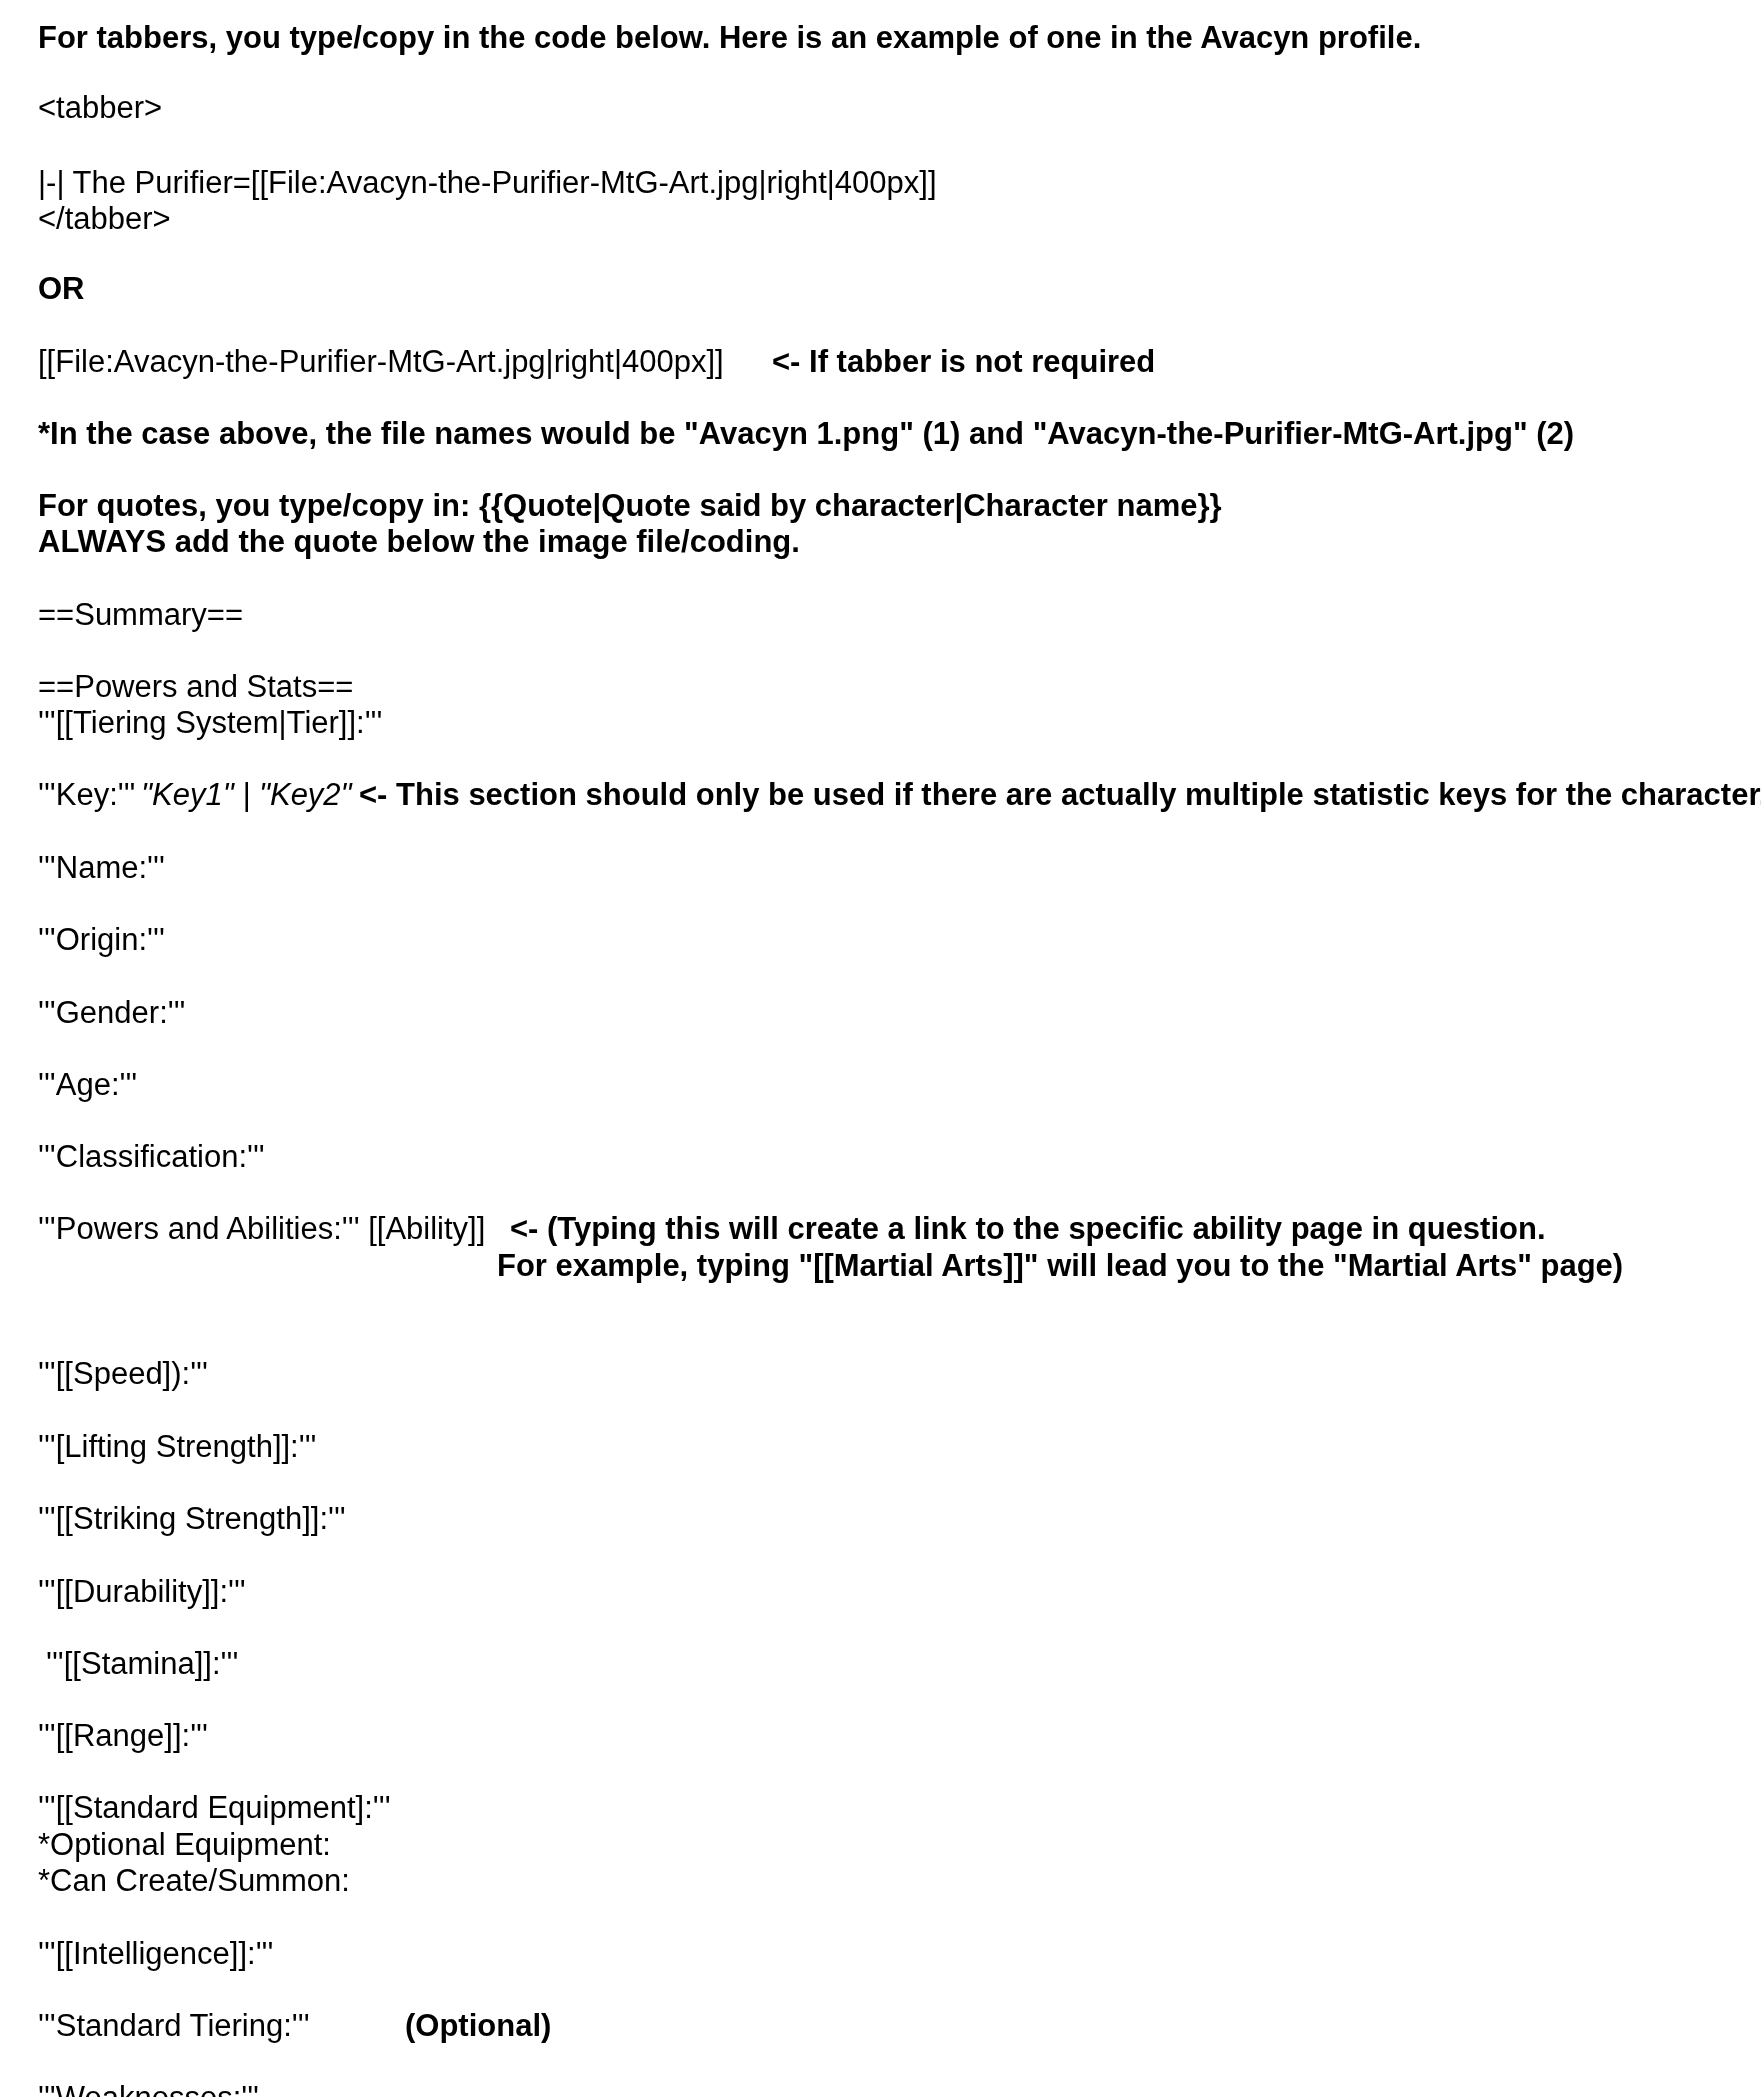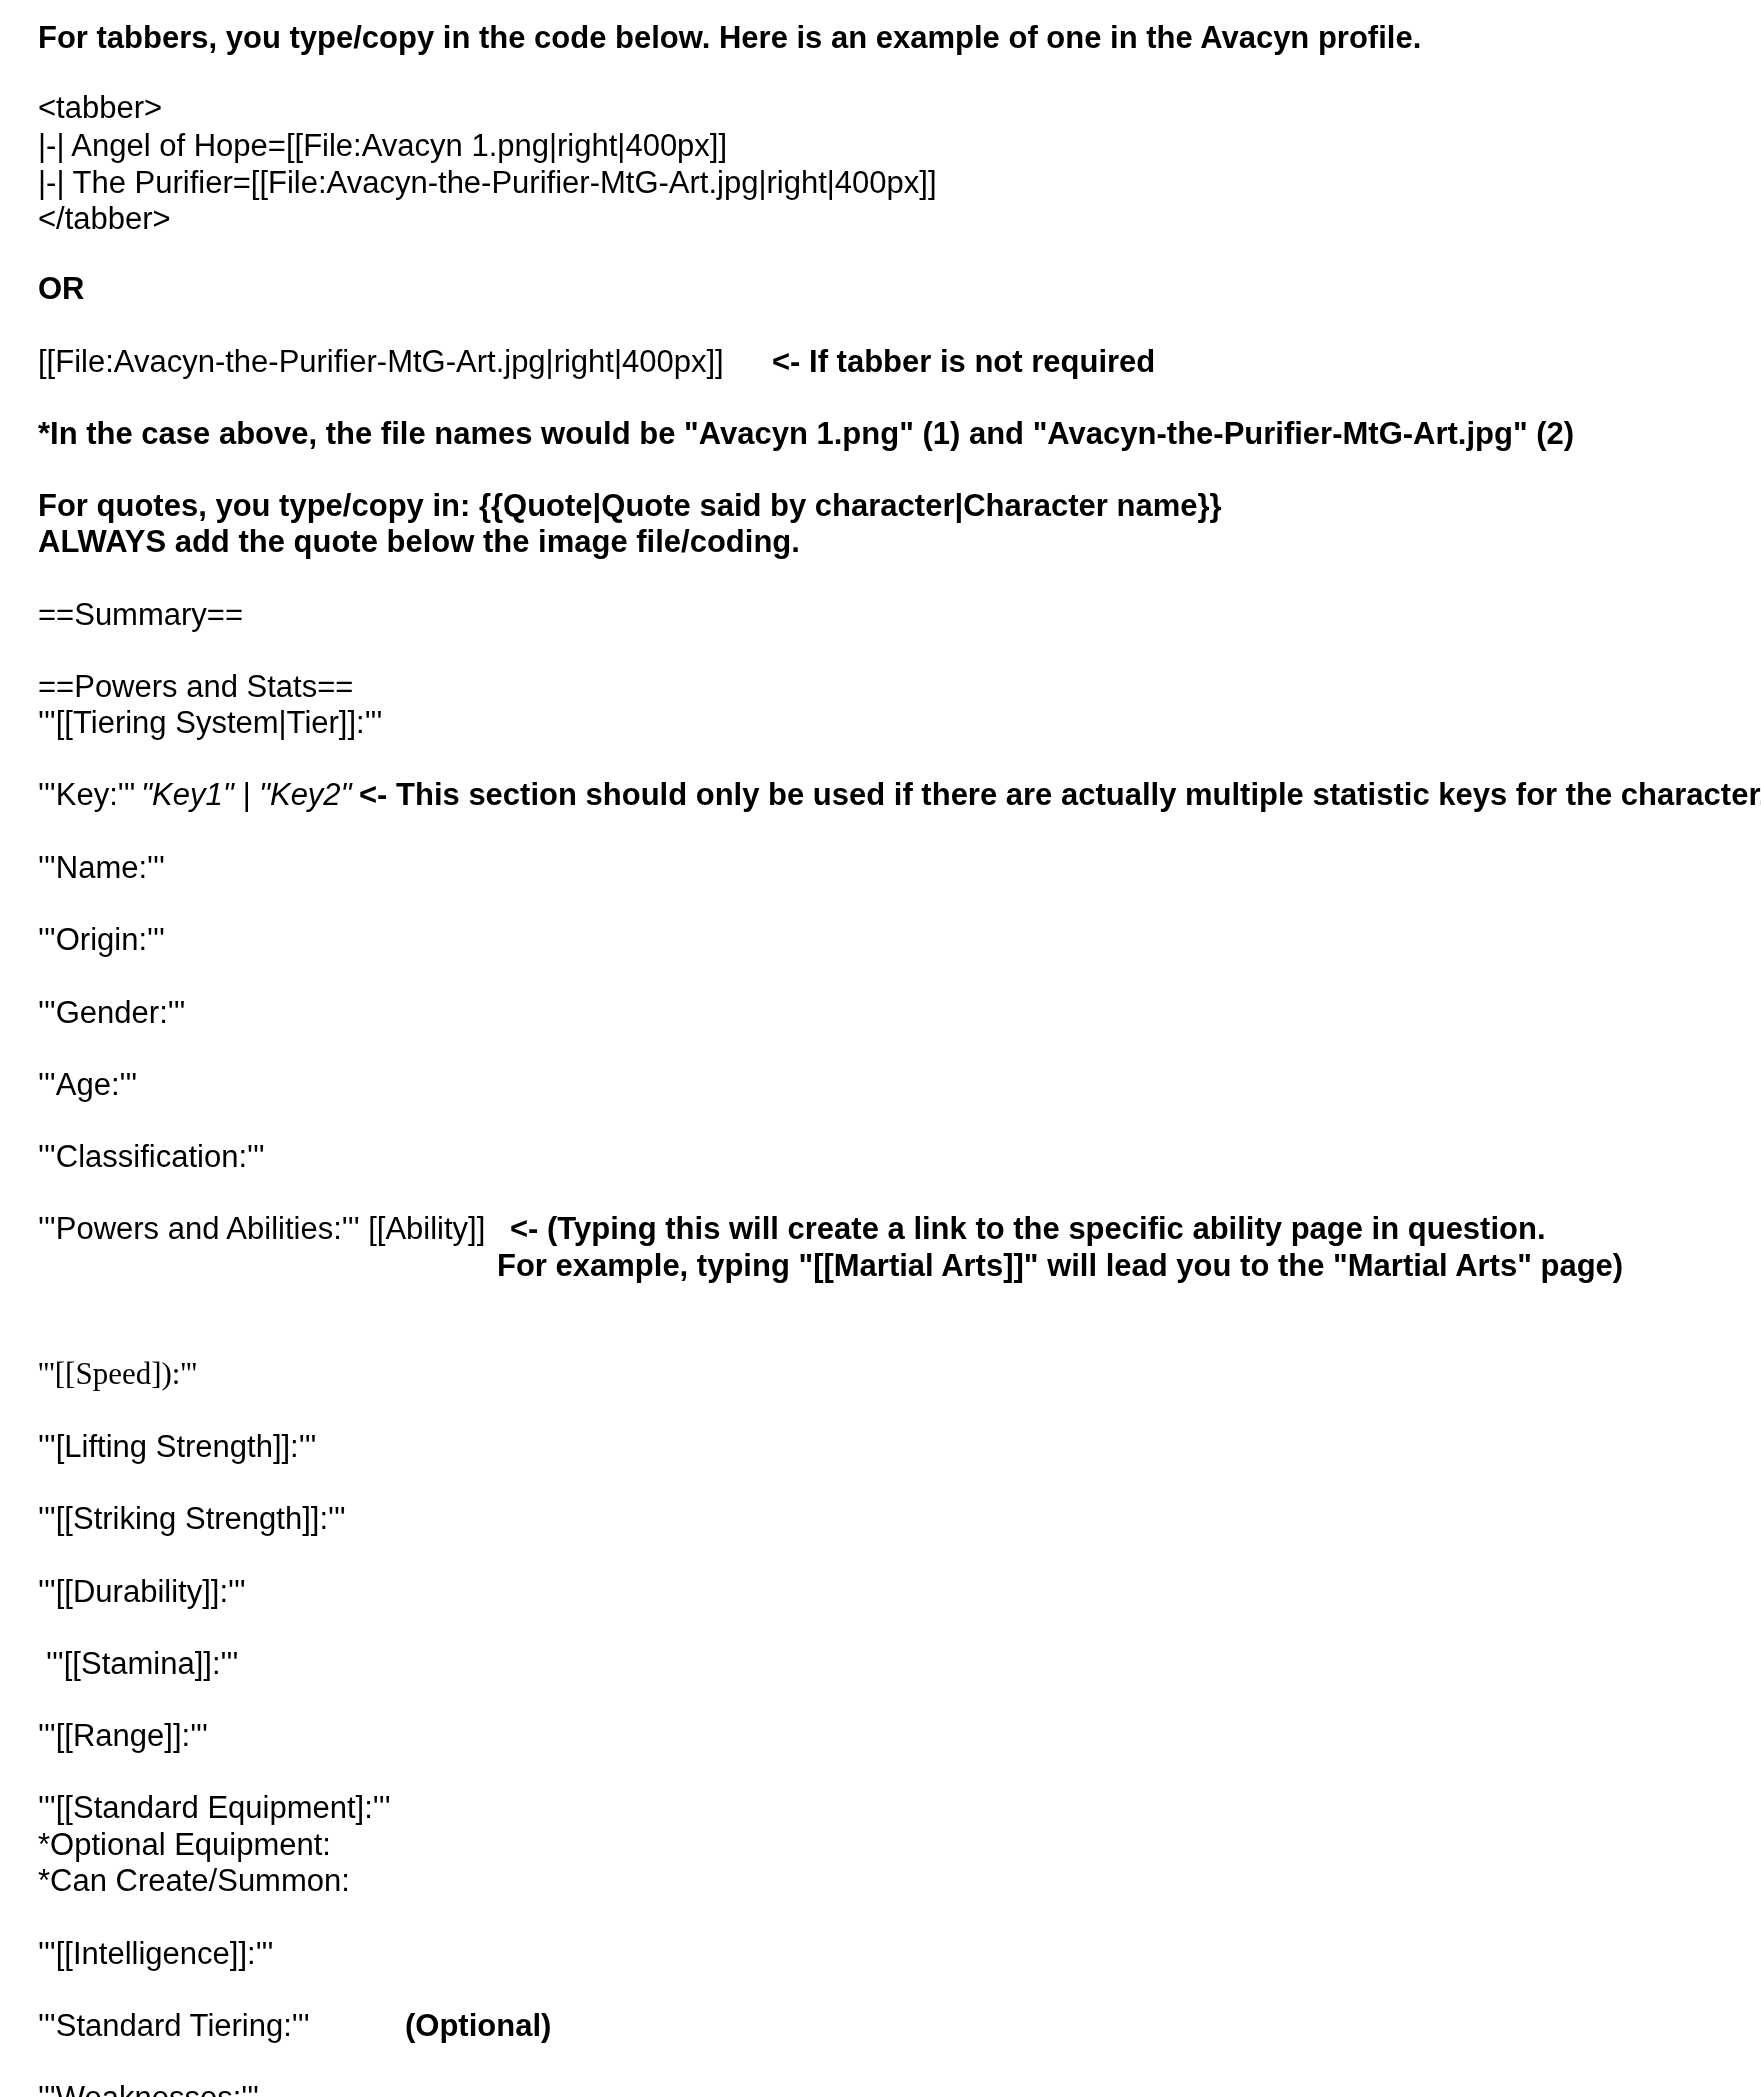--- a/index.html
+++ b/index.html
@@ -20,23 +20,20 @@
 </style>
 </head>
 <body>
 
 <div id="page" style="background: rgb(255, 255, 255); color: rgb(0, 0, 0);">
     <div class="line" style="top: 20px;">
       <span class="seg b" style="left: 38px;">For tabbers, you type/copy in the code below. Here is an example of one in the Avacyn profile.</span>
     </div>
     <div class="line" style="top: 90px;">
       <span class="seg" style="left: 38px;">&lt;tabber&gt;</span>
-    </div>
-    <div class="line" style="top: 128px;">
-      <span class="seg" style="left: 38px;">|-| Angel of Hope=[[File:Avacyn 1.png|right|400px]]</span>
     </div>
     <div class="line" style="top: 165px;">
       <span class="seg" style="left: 38px; text-align: center;">|-| The Purifier=[[File:Avacyn-the-Purifier-MtG-Art.jpg|right|400px]]</span>
     </div>
     <div class="line" style="top: 201px;">
       <span class="seg" style="left: 38px;">&lt;/tabber&gt;</span>
     </div>
     <div class="line" style="top: 271px;">
       <span class="seg b" style="left: 38px;">OR</span>
     </div>
@@ -82,21 +79,21 @@
     <div class="line" style="top: 1139px;">
       <span class="seg" style="left: 38px;">'''Classification:'''</span>
     </div>
     <div class="line" style="top: 1211px;">
       <span class="seg" style="left: 38px;">'''Powers and Abilities:''' [[Ability]]</span>
       <span class="seg b" style="left: 510px;">&lt;- (Typing this will create a link to the specific ability page in question.</span>
     </div>
     <div class="line" style="top: 1248px;">
       <span class="seg b" style="left: 497px;">For example, typing "[[Martial Arts]]" will lead you to the "Martial Arts" page)</span>
     </div>
-    <div class="line" style="top: 1356px; font-family: Liberation Serif, serif;">
+    <div class="line" style="top: 1356px;">
       <span class="seg" style="left: 38px;">'''[[Speed]):'''</span>
     </div>
     <div class="line" style="top: 1429px;">
       <span class="seg" style="left: 38px;">'''[Lifting Strength]]:'''</span>
     </div>
     <div class="line" style="top: 1501px;">
       <span class="seg" style="left: 38px;">'''[[Striking Strength]]:'''</span>
     </div>
     <div class="line" style="top: 1574px;">
       <span class="seg" style="left: 38px;">'''[[Durability]]:'''</span>

